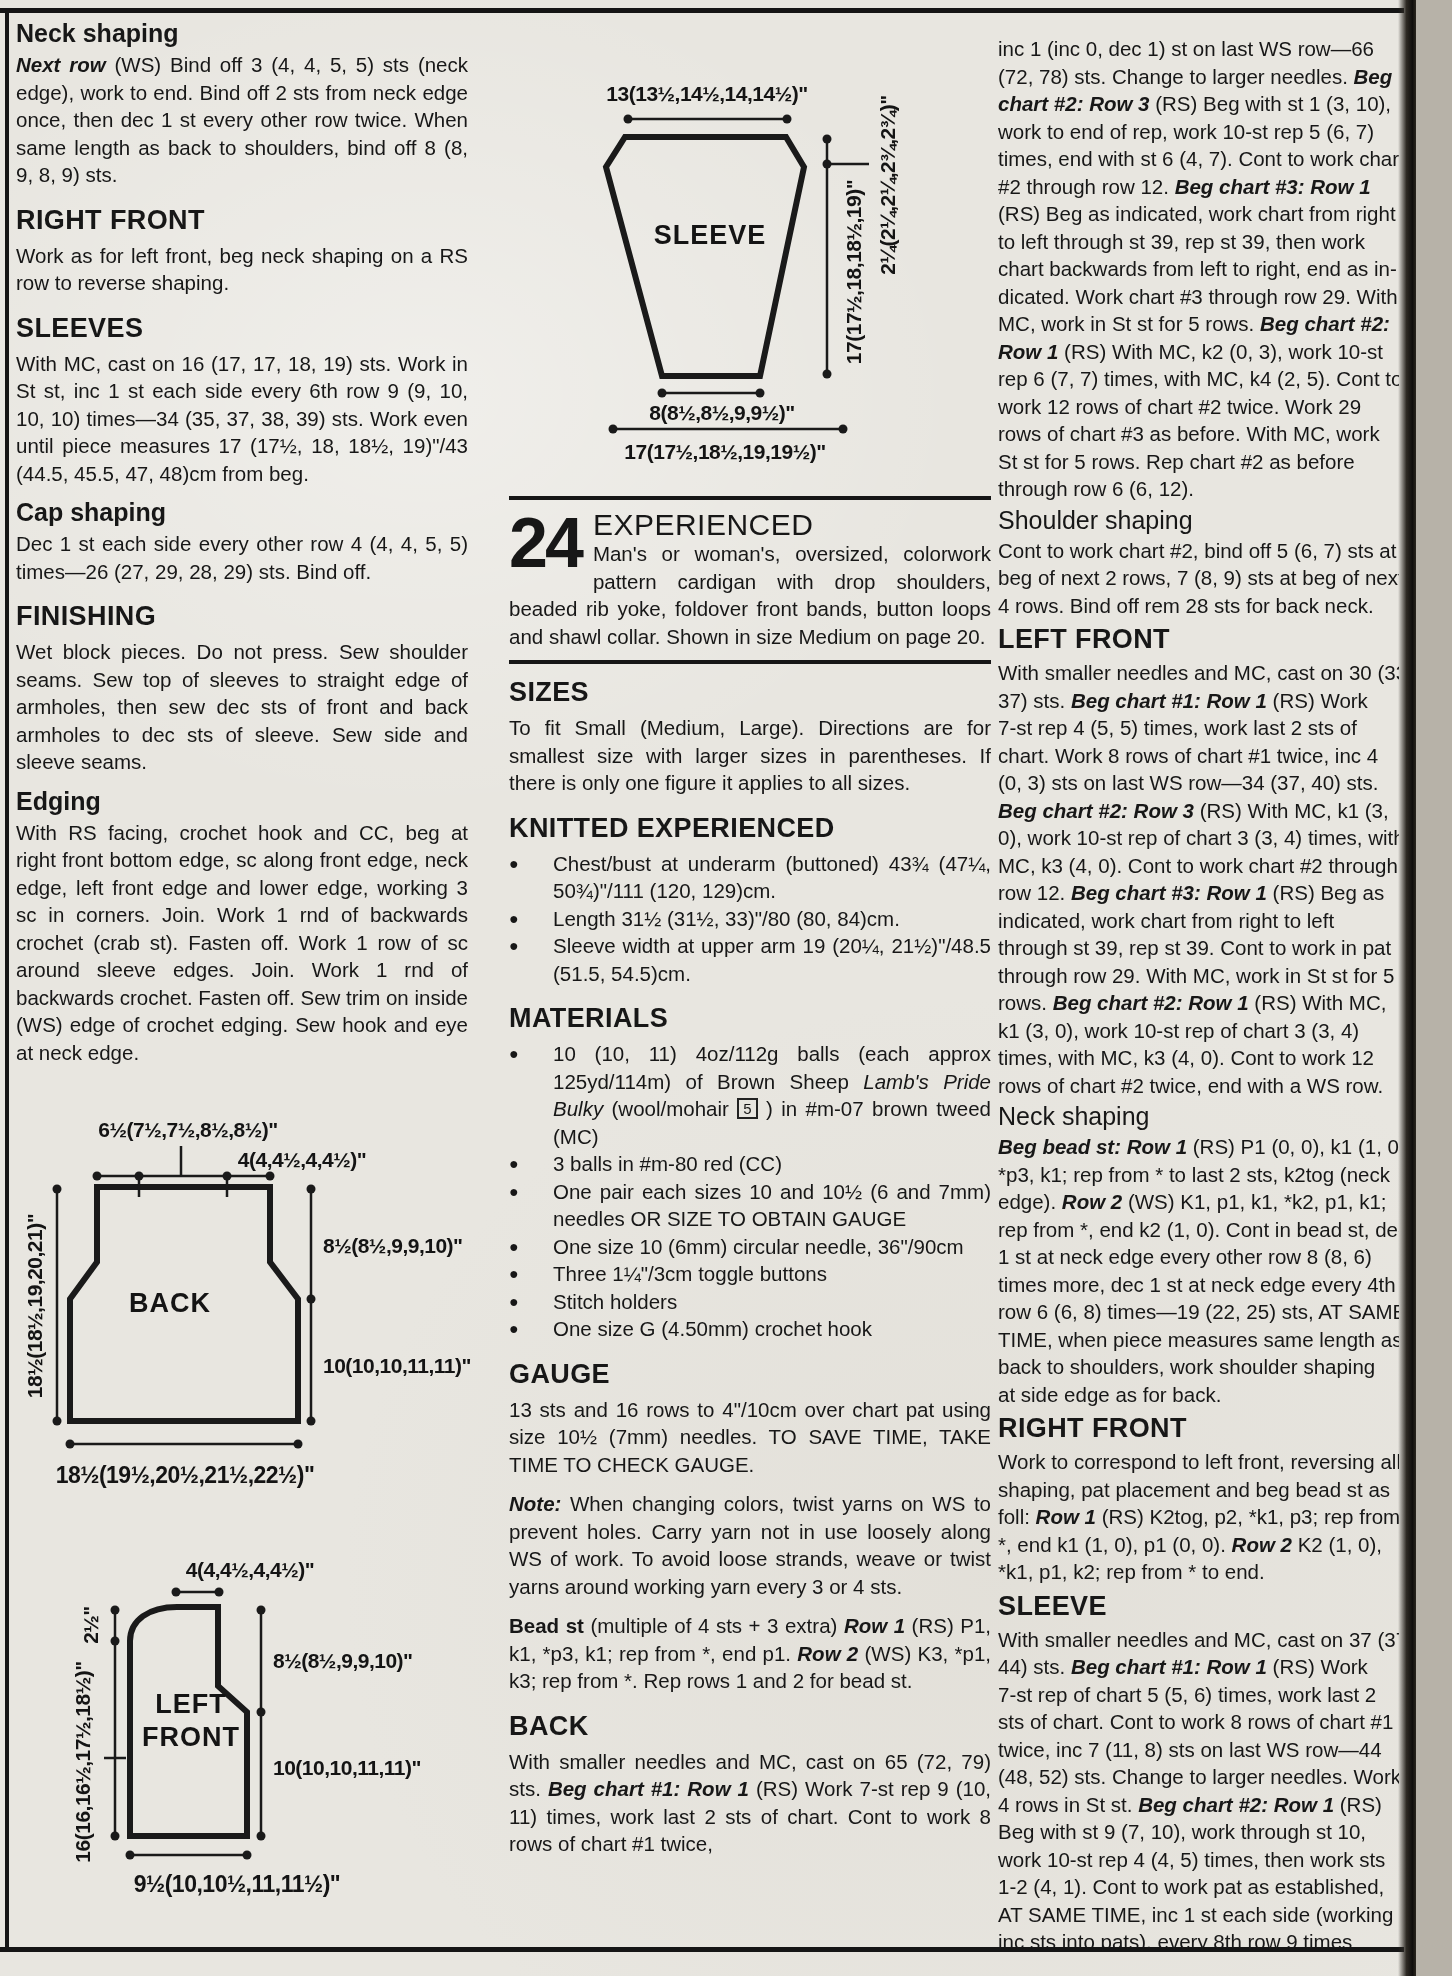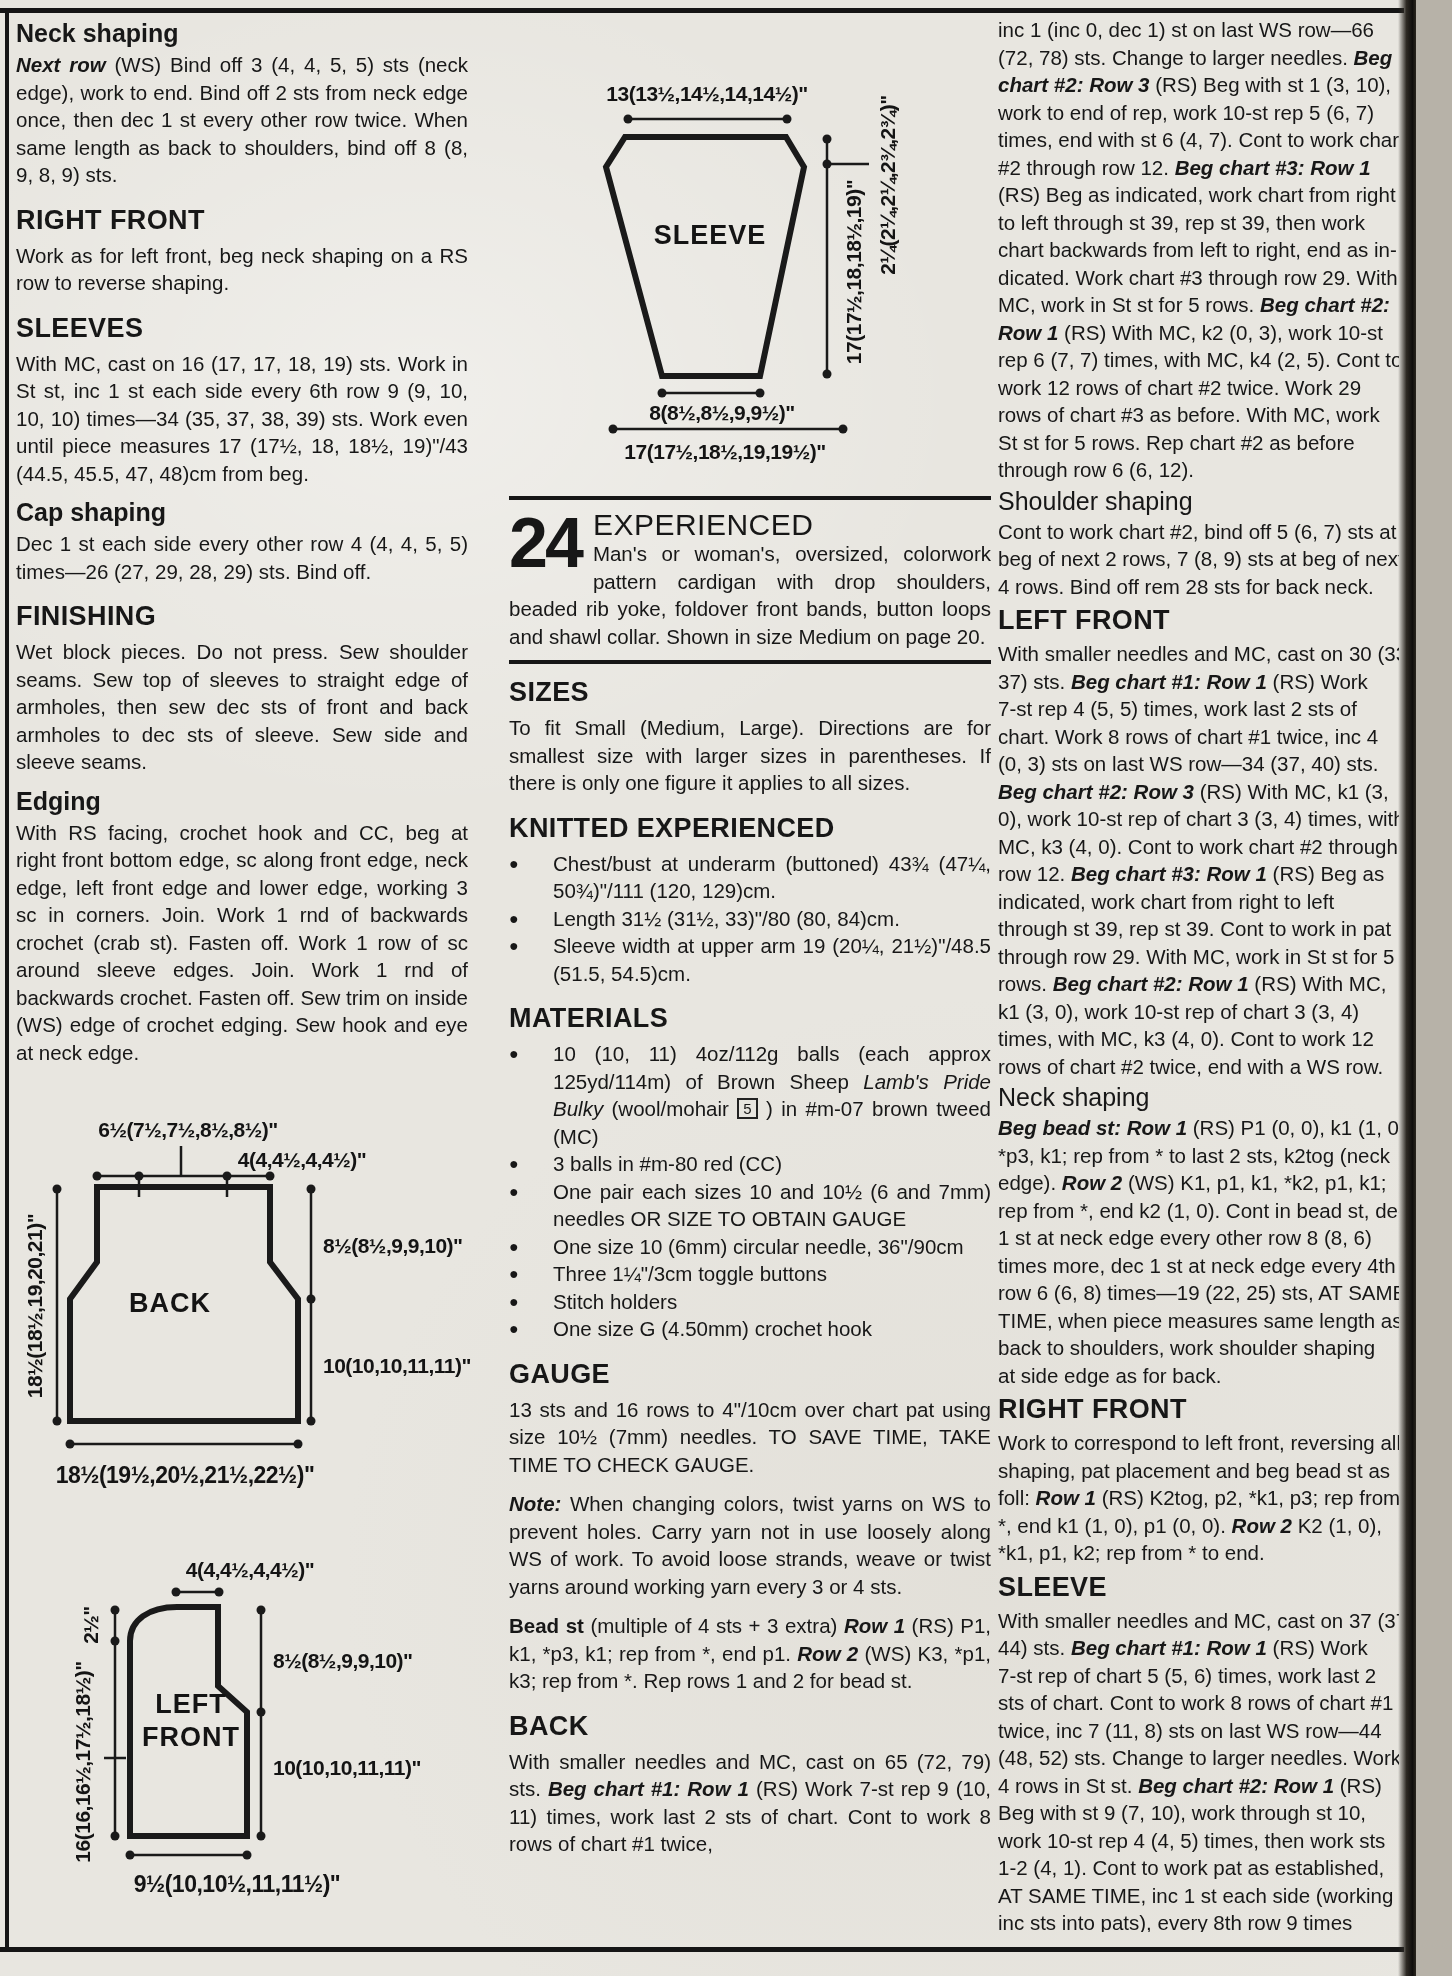--- a/index.html
+++ b/index.html
@@ -16,21 +16,21 @@
   .rule-bottom{position:absolute;left:0;top:1947px;width:1404px;height:5px;background:#151515;}
   .rule-left{position:absolute;left:5px;top:8px;width:4px;height:1944px;background:#151515;}
   .gutter{position:absolute;left:1398px;top:0;width:24px;height:1976px;
     background:linear-gradient(90deg, rgba(35,32,27,0) 0%, #2e2a24 35%, #0f0d0b 60%, #57503f 100%);}
   .page-edge{position:absolute;left:1422px;top:0;width:30px;height:1976px;background:#d9ccab;
     box-shadow:inset 3px 0 6px rgba(80,70,40,.45);}
   
   .col{position:absolute;}
   #col1{left:16px;top:18px;width:452px;}
   #col2{left:509px;top:490px;width:482px;}
-  #col3{left:998px;top:16px;width:401px;height:1916px;overflow:hidden;}
+  #col3{left:998px;top:35px;width:401px;height:1916px;overflow:hidden;}
   .c-para{font-size:20.5px;line-height:27.5px;text-align:justify;}
   .c-para.sp{margin-top:12px;}
   .c-sub{font-size:25px;font-weight:700;line-height:30px;margin:10px 0 3px;}
   .c-head{font-size:27px;font-weight:800;line-height:32px;letter-spacing:.4px;margin:15px 0 6px;}
   .first{margin-top:0;}
   b.bi{font-style:italic;}
   .hrule{height:4px;background:#161616;margin:6px 0 10px;}
   .hrule2{height:4px;background:#161616;margin:10px 0 12px;}
   
   .feat{overflow:hidden;}

